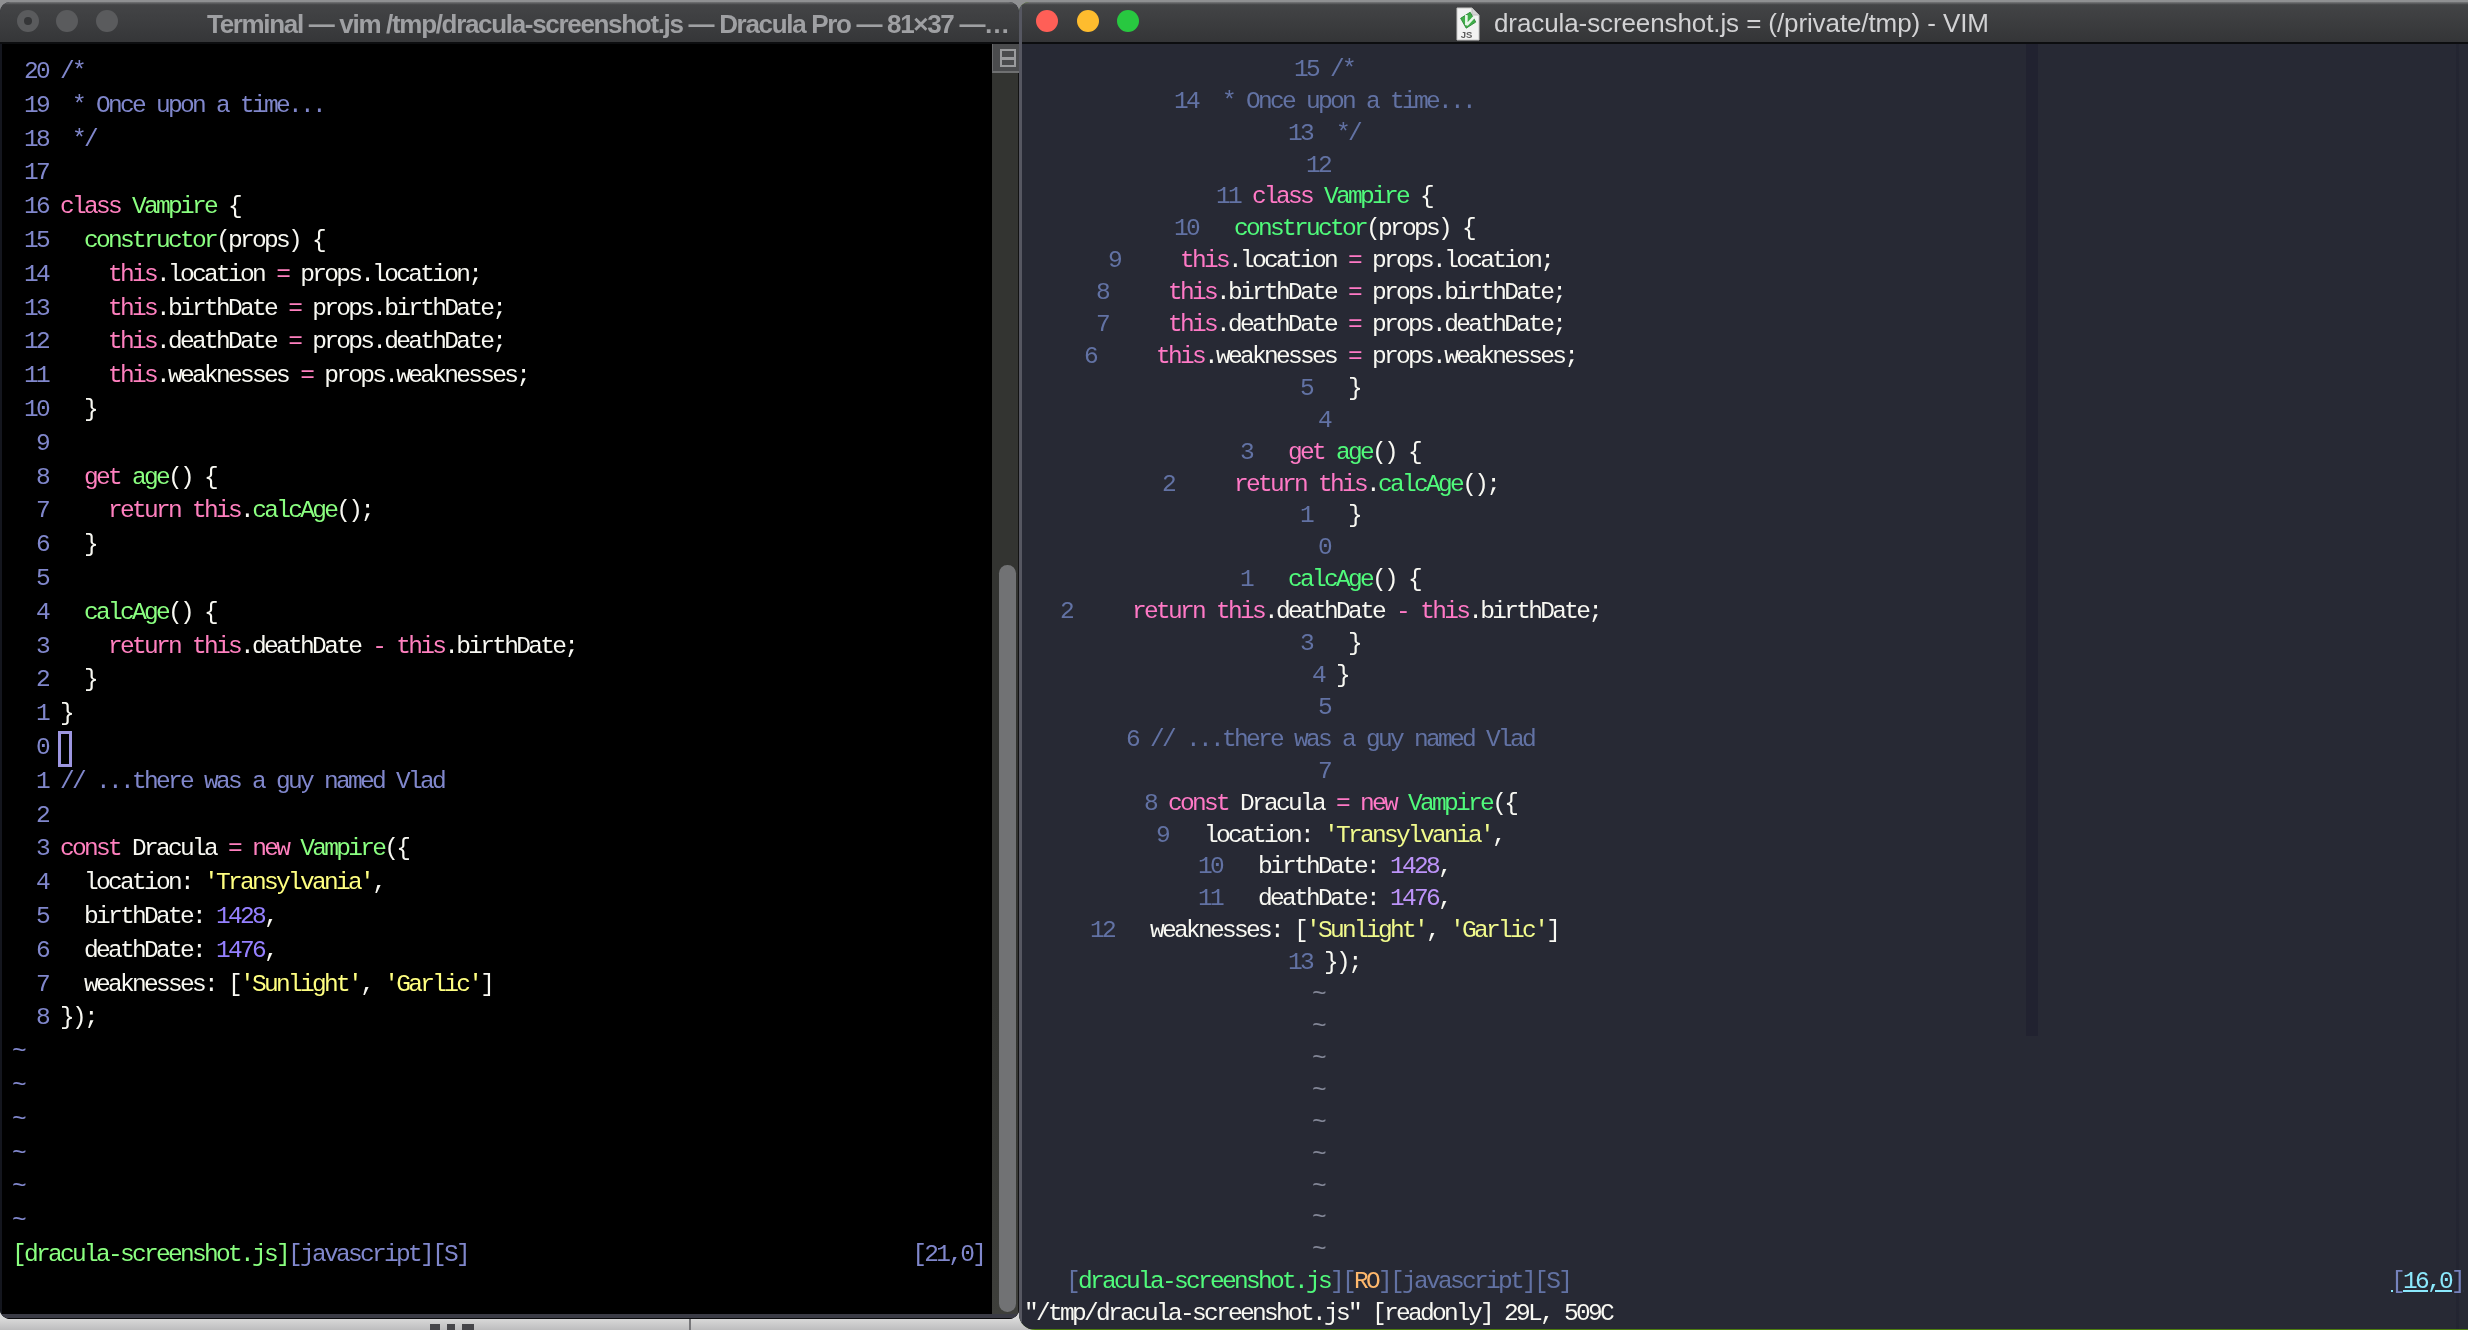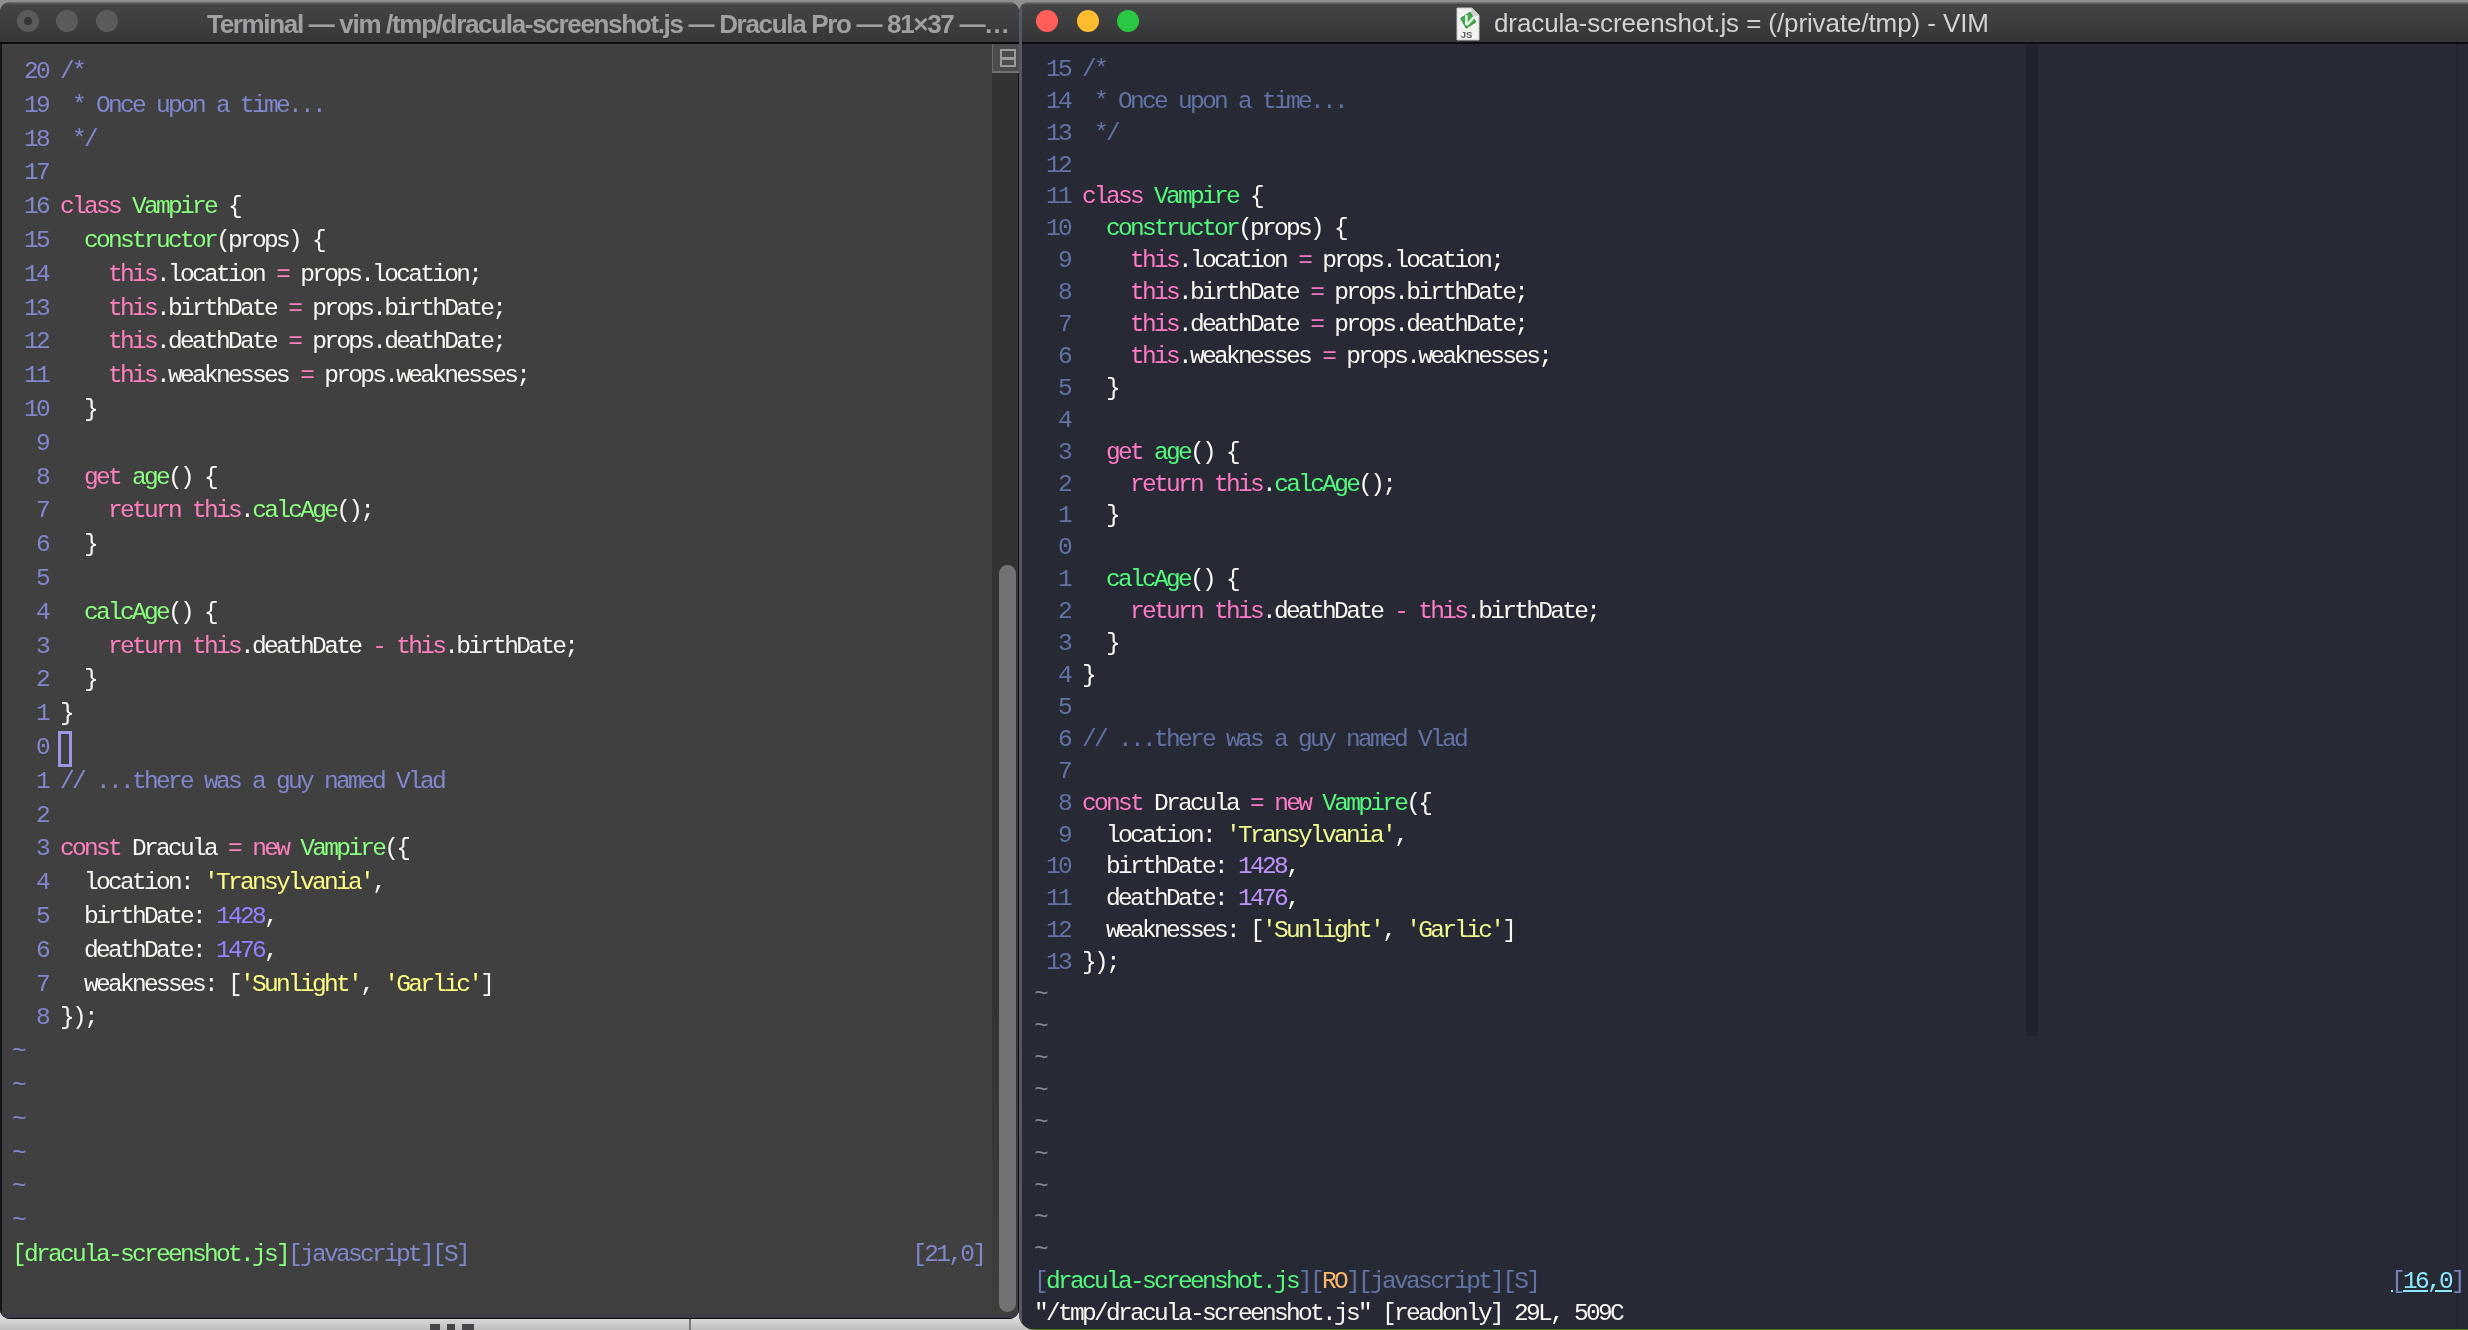--- a/index.html
+++ b/index.html
@@ -10,21 +10,21 @@
   
   #lwin { position:absolute; z-index:1; left:0px; top:2px; width:1019px; height:1317px;
            border-radius:10px; overflow:hidden; background:#1c1e27; }
   #lbar { position:absolute; left:0; top:0; width:100%; height:42px;
            background:linear-gradient(180deg,#737476 0%,#434446 7%,#3d3e40 50%,#353638 100%);
            border-bottom:2px solid #0c0d0f; }
   .dot { position:absolute; top:8px; width:22px; height:22px; border-radius:50%; }
   #ltitle { position:absolute; left:207px; top:9px; color:#9fa0a3; font-size:26px;
              font-weight:700; line-height:26px; letter-spacing:-1.32px; white-space:pre; }
   #lcontent { position:absolute; left:0; top:42px; width:100%; height:1275px;
-               background:#404040; }
+               background:#000000; }
   #ledge { position:absolute; left:0; top:0; width:2px; height:100%; background:#14161e; }
   #lpre { position:absolute; left:12px; top:11px; line-height:33.8px; }
   #lpre .n, #lpre .c { color:#8087cc; }
   #lpre .w { color:#f8f8f2; }
   #lpre .p { color:#ff80bf; }
   #lpre .g { color:#8aff80; }
   #lpre .y { color:#ffff80; }
   #lpre .u { color:#9580ff; }
   #lcursor { position:absolute; left:58px; top:687px; width:14px; height:36px;
               border:3px solid #9d96e0; }
@@ -47,21 +47,21 @@
   #redge { position:absolute; left:0; top:0; width:3px; height:100%; background:#565761; }
   #rbar { position:absolute; left:0; top:0; width:100%; height:42px;
            background:linear-gradient(180deg,#77787a 0%,#434446 7%,#3c3d3f 50%,#343537 100%);
            border-bottom:2px solid #0c0d0f; }
   #rtitle { position:absolute; left:475px; top:8px; color:#d2d2d4; font-size:26px;
              font-weight:400; line-height:26px; letter-spacing:-0.1px; white-space:pre; }
   #rcontent { position:absolute; left:0; top:42px; width:100%; height:1285px;
                background:#272934; }
   #colcol { position:absolute; left:1007px; top:0; width:12px; height:992px;
              background:#212230; }
-  #rpre { position:absolute; left:15px; top:9.8px; line-height:31.9px; }
+  #rpre { position:absolute; left:5px; top:9.8px; line-height:31.9px;text-align:center; }
   #rpre .n, #rpre .c { color:#6272a4; }
   #rpre .t { color:#828696; }
   #rpre .w { color:#f8f8f2; }
   #rpre .p { color:#ff79c6; }
   #rpre .g { color:#50fa7b; }
   #rpre .y { color:#f1fa8c; }
   #rpre .u { color:#bd93f9; }
   #rpre .o { color:#ffb86c; }
   #rruler { position:absolute; left:1372px; top:1222px; color:#8be9fd;
              line-height:31.9px;text-decoration:underline; }

